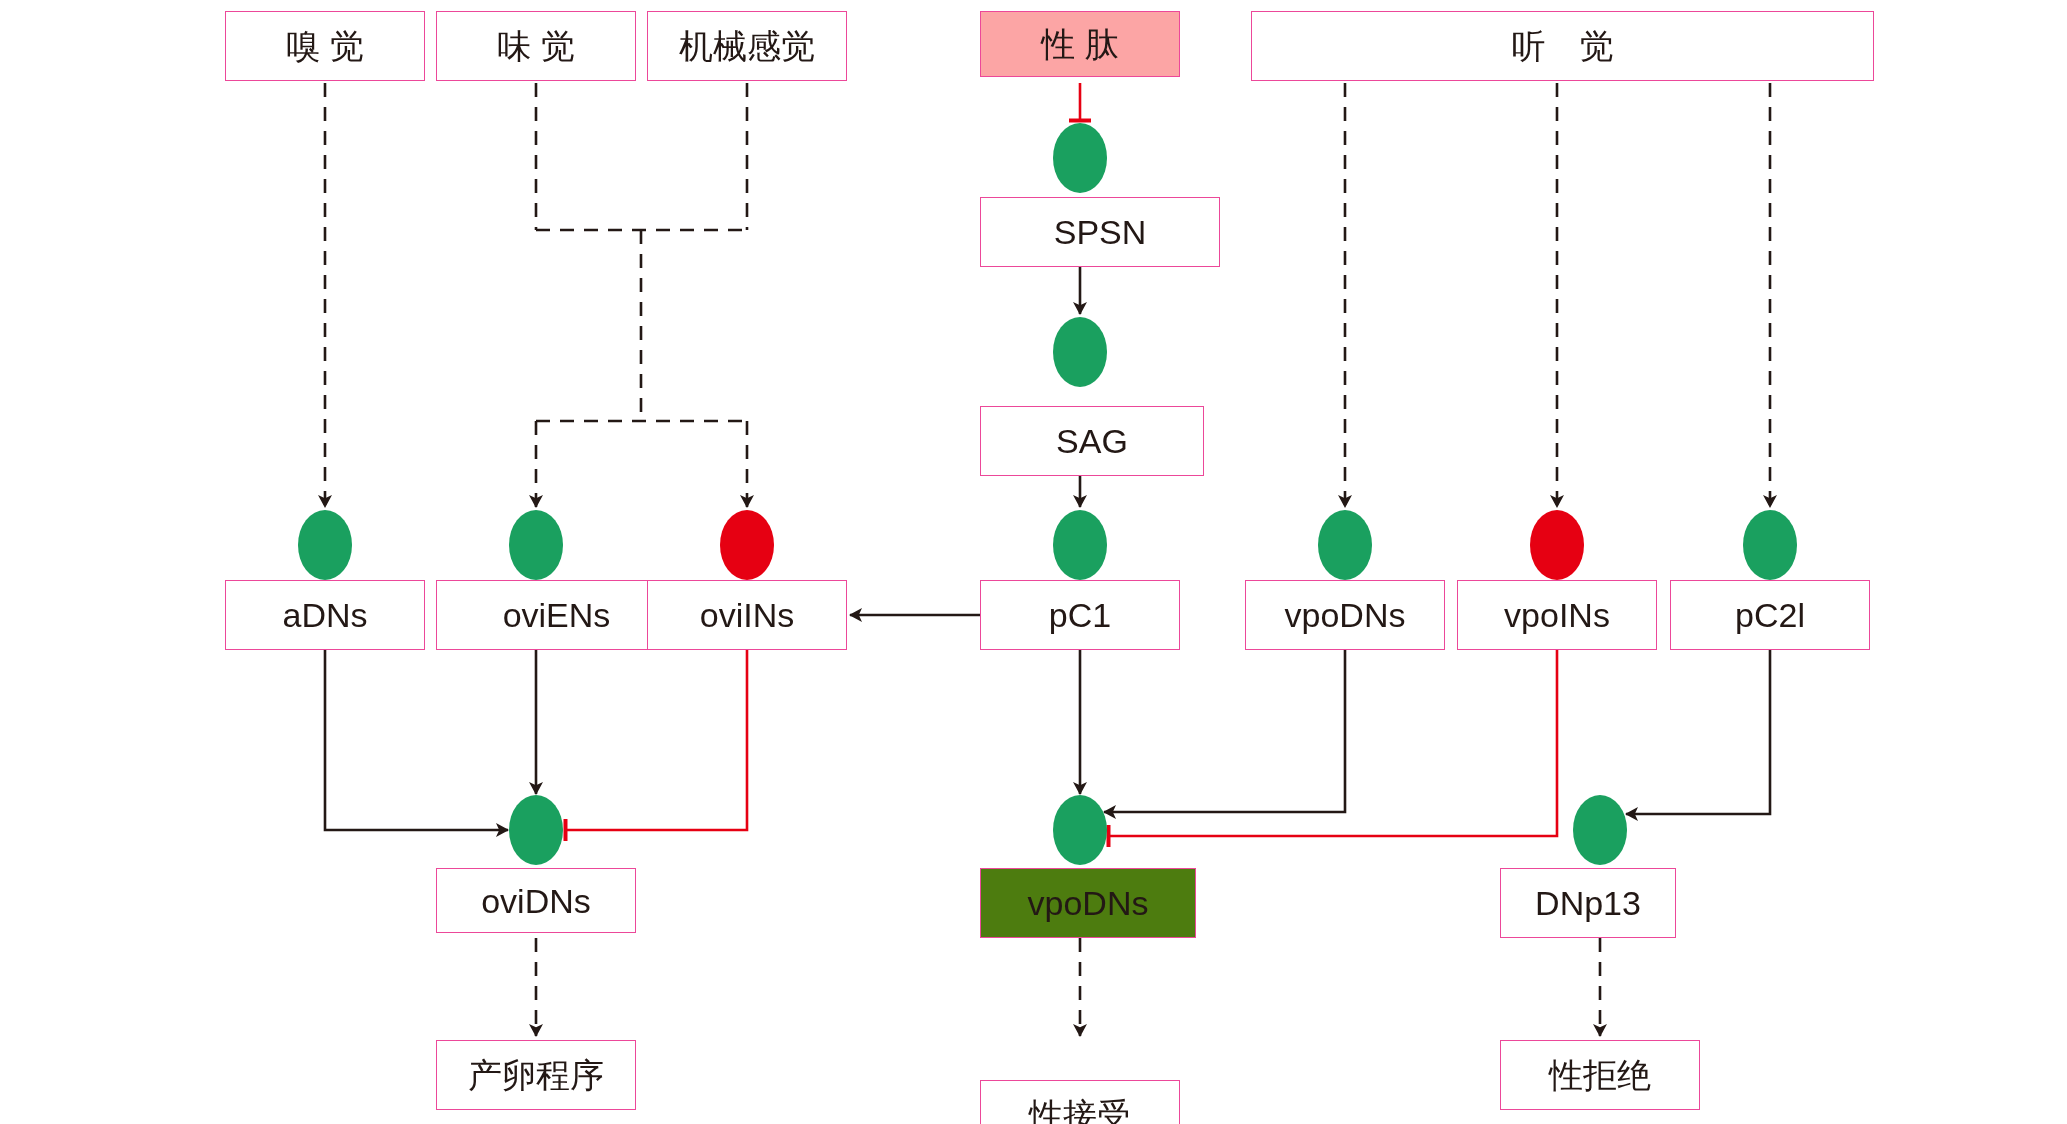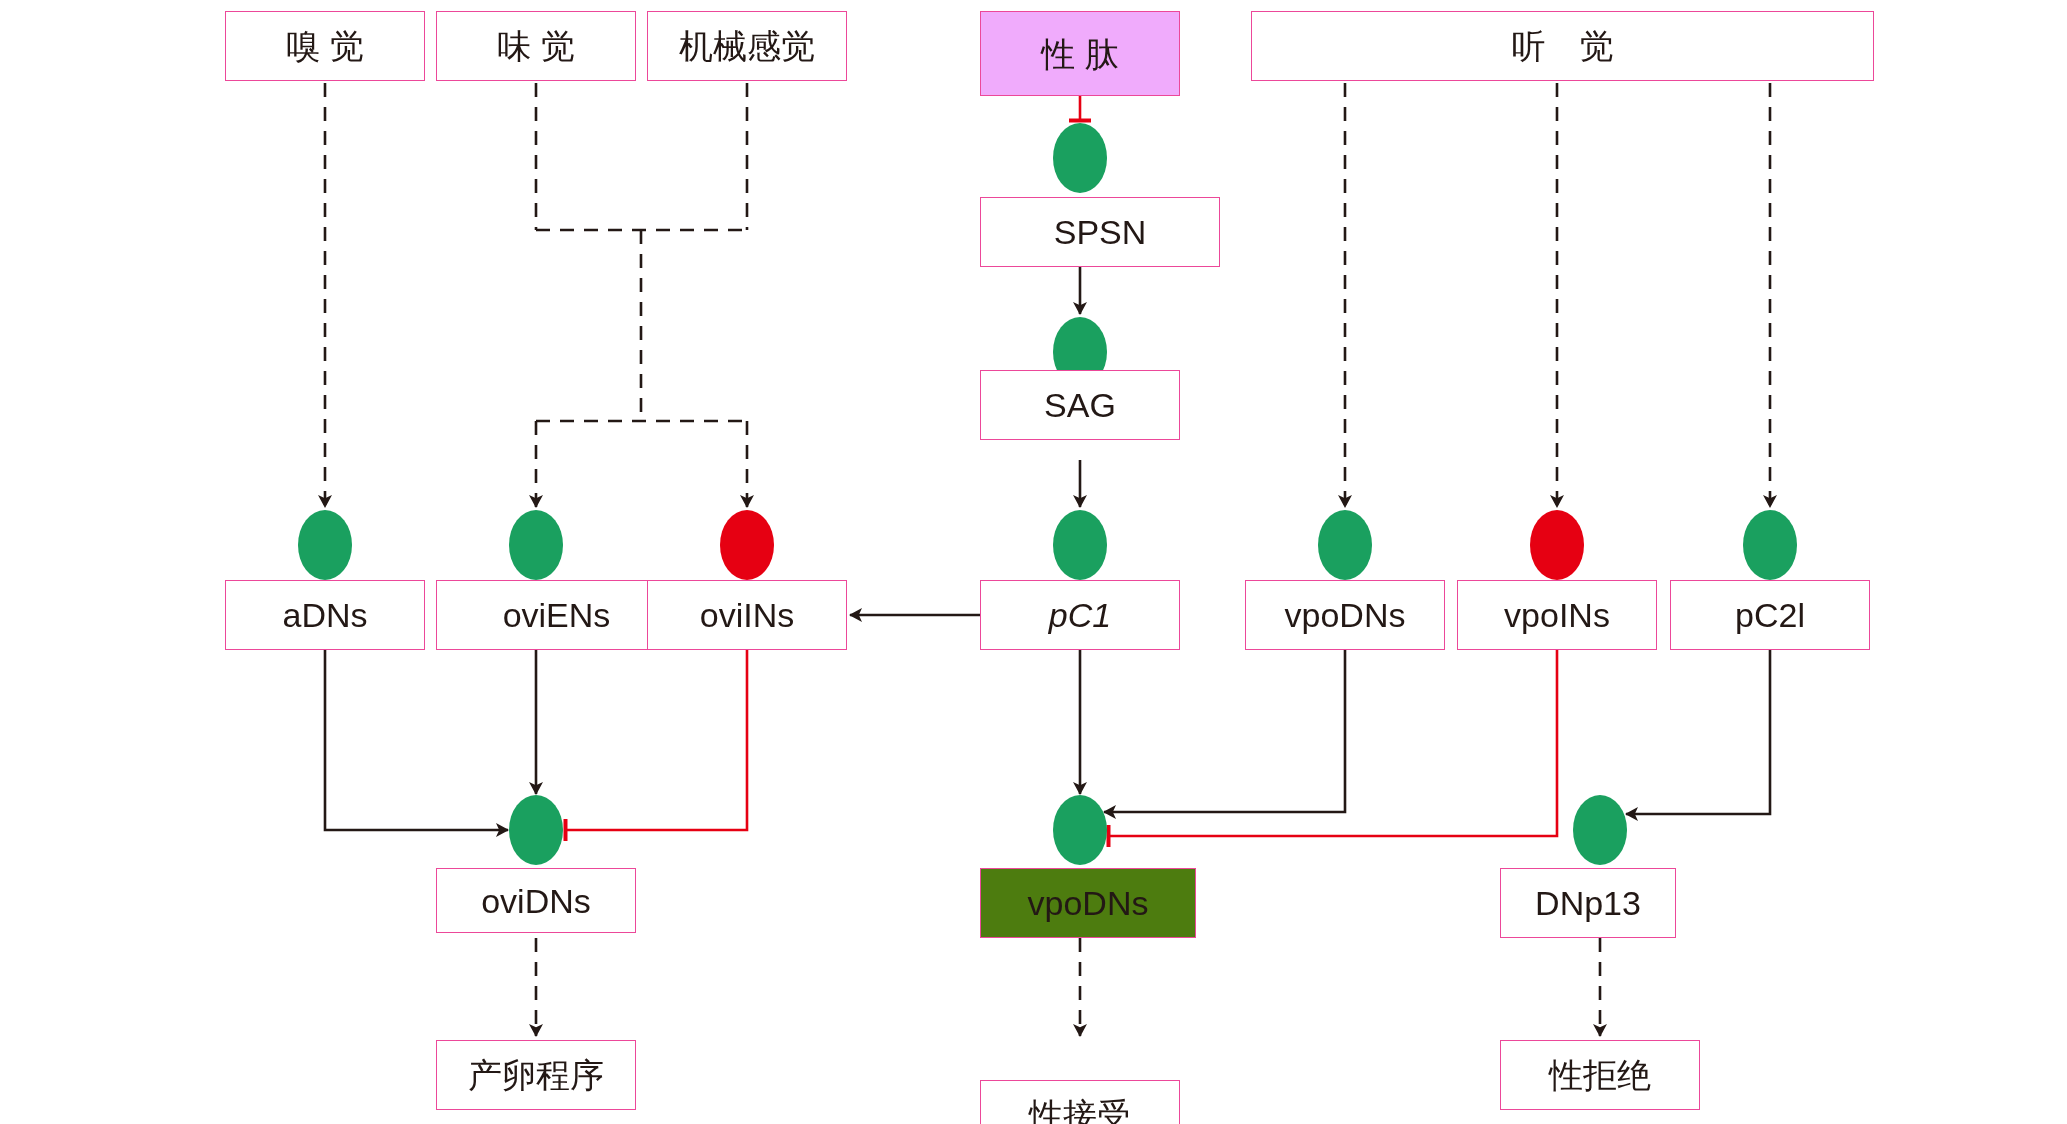--- a/index.html
+++ b/index.html
@@ -94,28 +94,28 @@
         <ellipse cx="1770" cy="545" rx="27" ry="35" fill="#1aa05f"></ellipse>
         <ellipse cx="536" cy="830" rx="27" ry="35" fill="#1aa05f"></ellipse>
         <ellipse cx="1080" cy="830" rx="27" ry="35" fill="#1aa05f"></ellipse>
         <ellipse cx="1600" cy="830" rx="27" ry="35" fill="#1aa05f"></ellipse>
       </g>
   </svg>
   <div>
       <div class="node" style="left: 225px; top: 11px; width: 200px; height: 70px; background: rgb(255, 255, 255);"><span>嗅 觉</span></div>
       <div class="node" style="left: 436px; top: 11px; width: 200px; height: 70px; background: rgb(255, 255, 255);"><span>味 觉</span></div>
       <div class="node" style="left: 647px; top: 11px; width: 200px; height: 70px; background: rgb(255, 255, 255);"><span>机械感觉</span></div>
-      <div class="node" style="left: 980px; top: 11px; width: 200px; height: 85px; background: #f0abfc;"><span>性 肽</span></div>
+      <div class="node" style="left: 980px; top: 11px; width: 200px; height: 66px; background: #fca5a5;"><span>性 肽</span></div>
       <div class="node" style="left: 1251px; top: 11px; width: 623px; height: 70px; background: rgb(255, 255, 255);"><span>听　觉</span></div>
       <div class="node" style="left: 980px; top: 197px; width: 240px; height: 70px; background: rgb(255, 255, 255);"><span>SPSN</span></div>
-      <div class="node" style="left: 980px; top: 370px; width: 200px; height: 70px; background: rgb(255, 255, 255);"><span>SAG</span></div>
+      <div class="node" style="left: 980px; top: 406px; width: 224px; height: 70px; background: rgb(255, 255, 255);"><span>SAG</span></div>
       <div class="node" style="left: 225px; top: 580px; width: 200px; height: 70px; background: rgb(255, 255, 255);"><span>aDNs</span></div>
       <div class="node" style="left: 436px; top: 580px; width: 241px; height: 70px; background: rgb(255, 255, 255); text-align: right;"><span>oviENs</span></div>
       <div class="node" style="left: 647px; top: 580px; width: 200px; height: 70px; background: rgb(255, 255, 255);"><span>oviINs</span></div>
-      <div class="node" style="left: 980px; top: 580px; width: 200px; height: 70px; background: rgb(255, 255, 255); font-style: italic;"><span>pC1</span></div>
+      <div class="node" style="left: 980px; top: 580px; width: 200px; height: 70px; background: rgb(255, 255, 255);"><span>pC1</span></div>
       <div class="node" style="left: 1245px; top: 580px; width: 200px; height: 70px; background: rgb(255, 255, 255);"><span>vpoDNs</span></div>
       <div class="node" style="left: 1457px; top: 580px; width: 200px; height: 70px; background: rgb(255, 255, 255);"><span>vpoINs</span></div>
       <div class="node" style="left: 1670px; top: 580px; width: 200px; height: 70px; background: rgb(255, 255, 255);"><span>pC2l</span></div>
       <div class="node" style="left: 436px; top: 868px; width: 200px; height: 65px; background: rgb(255, 255, 255);"><span>oviDNs</span></div>
       <div class="node" style="left: 980px; top: 868px; width: 216px; height: 70px; background: #4d7c0f;"><span>vpoDNs</span></div>
       <div class="node" style="left: 1500px; top: 868px; width: 176px; height: 70px; background: rgb(255, 255, 255);"><span>DNp13</span></div>
       <div class="node" style="left: 436px; top: 1040px; width: 200px; height: 70px; background: rgb(255, 255, 255);"><span>产卵程序</span></div>
       <div class="node" style="left: 980px; top: 1040px; width: 200px; height: 70px; background: rgb(255, 255, 255); margin-top: 40px;"><span>性接受</span></div>
       <div class="node" style="left: 1500px; top: 1040px; width: 200px; height: 70px; background: rgb(255, 255, 255);"><span>性拒绝</span></div>
     </div>

